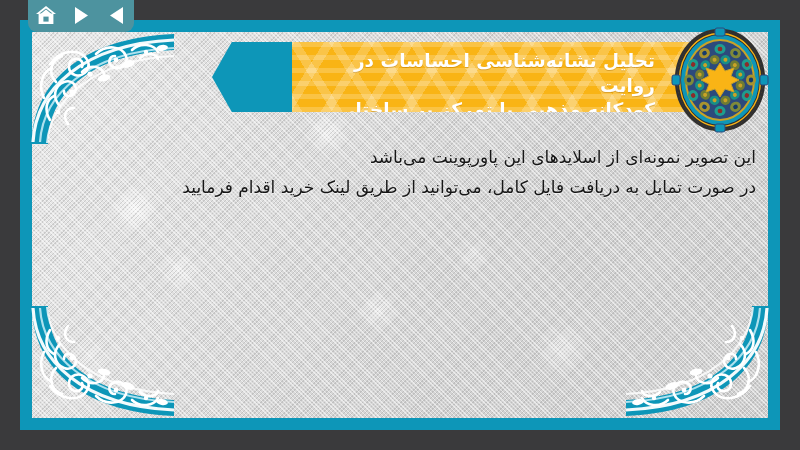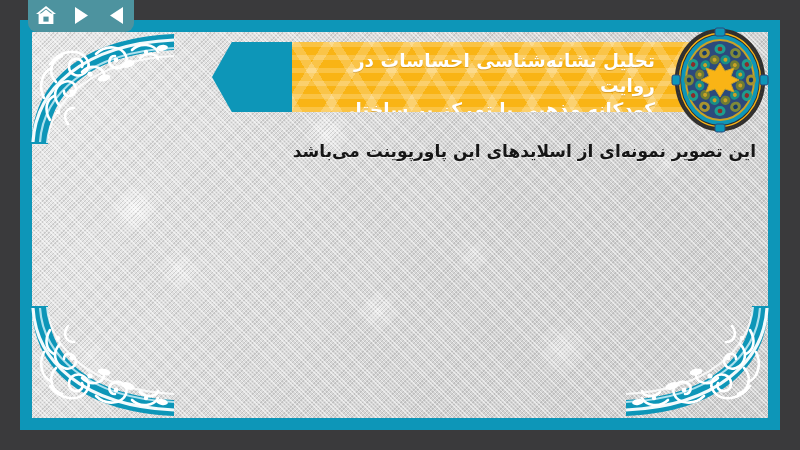--- a/index.html
+++ b/index.html
@@ -166,26 +166,26 @@
     height: 108px;
     z-index: 30;
   }
   #medallion svg { display: block; }
 
   
   #body-text {
     position: absolute;
     left: 24px;
     right: 24px;
-    top: 118px;
+    top: 124px;
     z-index: 10;
     color: #161616;
     font-size: 17px;
     line-height: 1.62;
-    font-weight: 700;
+    font-weight: 400;
     direction: rtl;
   }
   #body-text p {
     margin: 0 0 2px 0;
     text-shadow: 0 1px 1px rgba(255,255,255,.65);
   }
 </style>
 </head>
 <body>
 
@@ -422,20 +422,21 @@
 
         <rect x="45" y="2" width="10" height="8" rx="2" fill="#0d96b8" stroke="#2c4a7c" stroke-width="1"></rect>
         <rect x="45" y="98" width="10" height="8" rx="2" fill="#0d96b8" stroke="#2c4a7c" stroke-width="1"></rect>
         <rect x="2" y="49" width="8" height="10" rx="2" fill="#0d96b8" stroke="#2c4a7c" stroke-width="1"></rect>
         <rect x="90" y="49" width="8" height="10" rx="2" fill="#0d96b8" stroke="#2c4a7c" stroke-width="1"></rect>
       </svg>
     </div>
 
     <div id="body-text">
       <p>این تصویر نمونه‌ای از اسلایدهای این پاورپوینت می‌باشد</p>
+      <p>در صورت تمایل به دریافت فایل کامل، می‌توانید از طریق لینک خرید اقدام فرمایید</p>
     </div>
 
   </div>
 
   <div id="navbar">
     <div class="navbtn">
       <svg width="17" height="19" viewBox="0 0 17 19" aria-hidden="true">
         <path d="M15,1 L15,18 L2,9.5 Z" fill="#ffffff"></path>
       </svg>
     </div>

